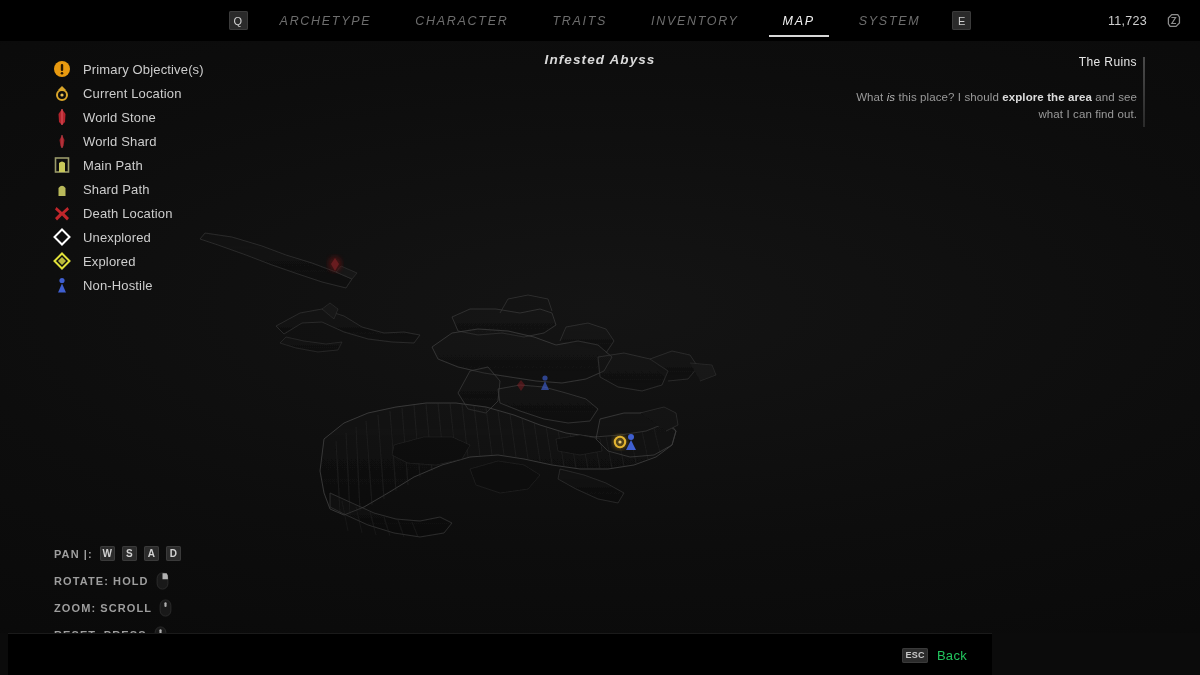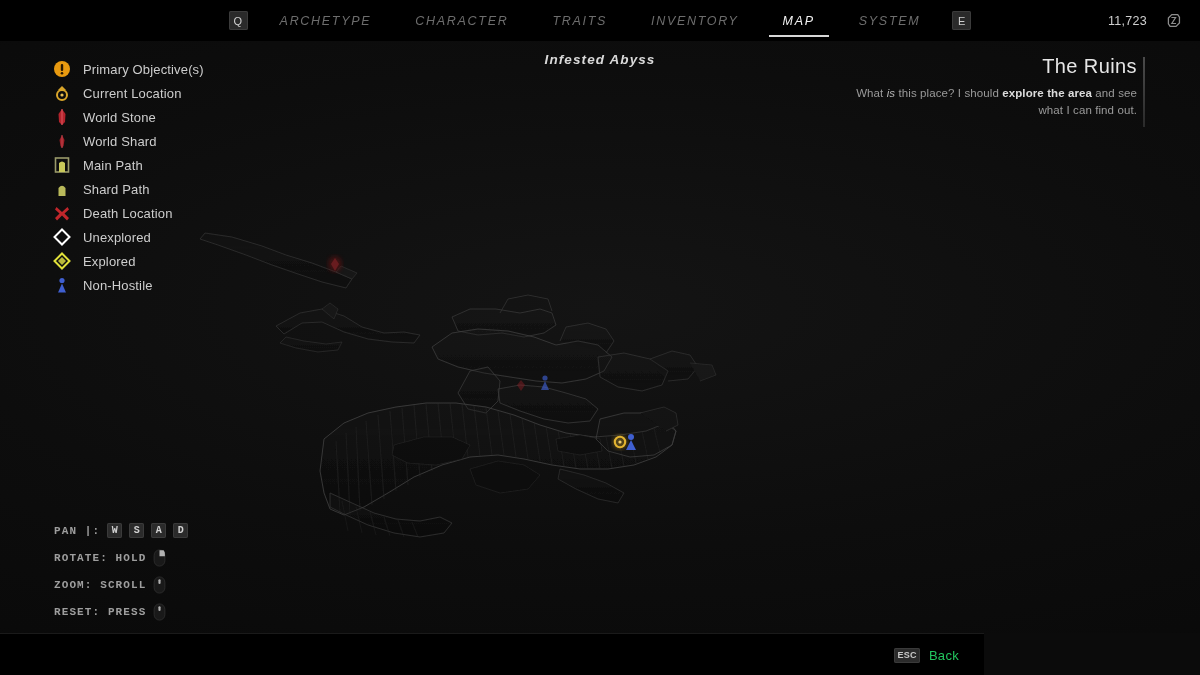--- a/index.html
+++ b/index.html
@@ -73,59 +73,59 @@
   .legend-label {
     font-size:13px; color:#cdcdcd; letter-spacing:.15px; white-space:nowrap;
   }
 
   
   .quest {
     position:absolute; right:63px; top:14px; width:300px;
     text-align:right;
   }
   .quest-title {
-    font-size:20px; color:#e6e6e6; letter-spacing:.4px; margin-bottom:7px;
+    font-size:12px; color:#e6e6e6; letter-spacing:.4px; margin-bottom:20px;
   }
   .quest-desc {
     font-size:11.5px; color:#9a9a9a; line-height:1.45; letter-spacing:.1px;
   }
   .quest-desc i { font-style:italic; color:#b6b6b6; }
   .quest-desc b { font-weight:bold; color:#dcdcdc; }
   .quest-bar {
     position:absolute; right:55px; top:16px;
     width:2px; height:70px;
     background:linear-gradient(180deg,#4a4a4a,#2a2a2a);
   }
 
   
   .mapwrap {
     position:absolute; left:0; top:0; width:1200px; height:592px;
     pointer-events:none;
   }
   .mapwrap svg { position:absolute; left:0; top:0; }
 
   
-  .hints { position:absolute; left:54px; top:476px;font-family:Liberation Mono, monospace; }
+  .hints { position:absolute; left:54px; top:499px; }
   .hint-row { display:flex; align-items:center; height:27px; gap:7px; }
   .hint-label {
     font-size:11px; font-weight:bold; letter-spacing:1.1px; color:#9e9e9e;
     white-space:nowrap;
   }
   .kc {
     display:inline-flex; align-items:center; justify-content:center;
     width:15px; height:15px;
     background:#2b2b2b; color:#d2d2d2;
     font-size:10px; font-weight:bold; border-radius:2px;
     box-shadow:inset 0 0 0 1px #3a3a3a;
   }
   .mouse-ico { width:13px; height:18px; display:block; opacity:.85; }
 
   
   .footer {
-    position:absolute; left:0; top:633px; width:984px; height:42px;
+    position:absolute; left:8px; top:633px; width:984px; height:42px;
     background:#000;
     border-top:1px solid #1a1a1a;
   }
   .back {
     position:absolute; right:25px; top:0; height:42px;
     display:flex; align-items:center; gap:9px;
   }
   .esc-key {
     display:inline-flex; align-items:center; justify-content:center;
     min-width:22px; height:15px; padding:0 3px;

